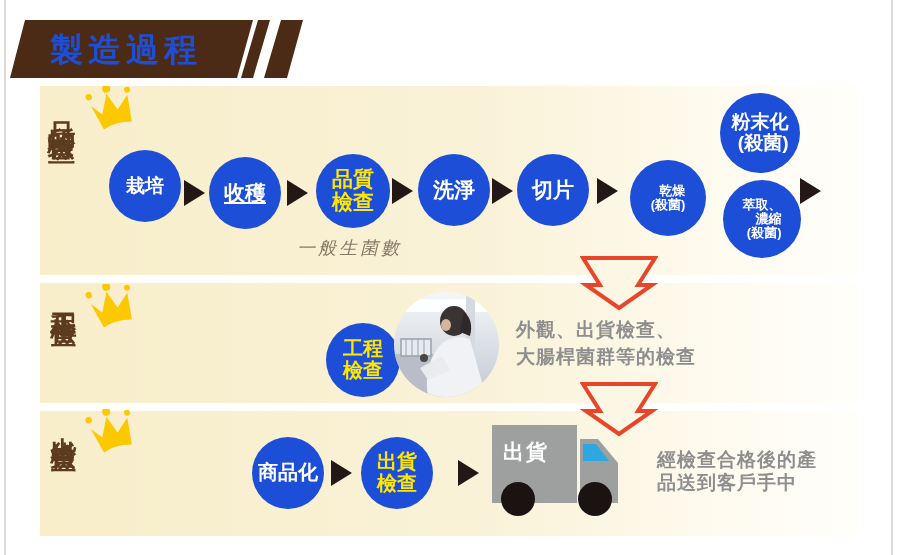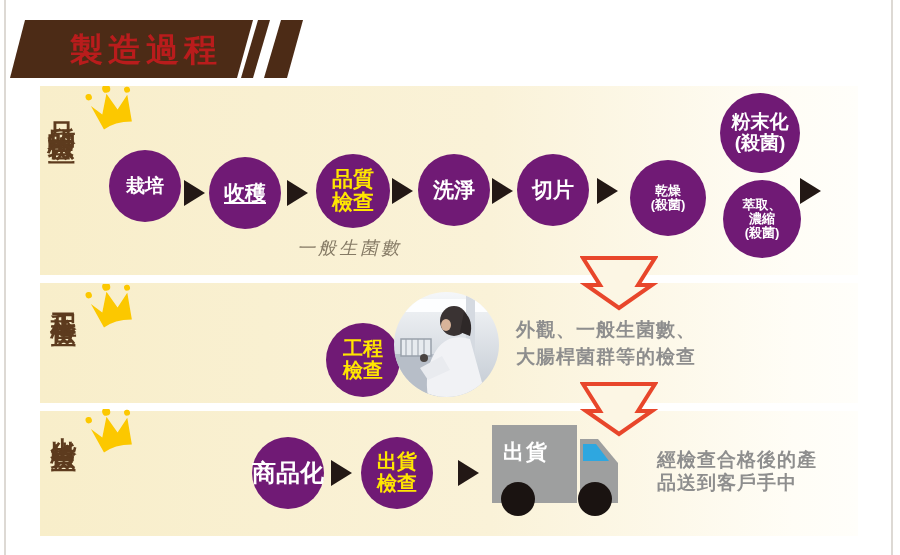--- a/index.html
+++ b/index.html
@@ -2,35 +2,35 @@
 <html><head>
 <meta charset="utf-8">
 <style>
   html,body{margin:0;padding:0;background:#fff;}
   .stage{position:relative;width:900px;height:555px;background:#fff;overflow:hidden;
          font-family:"Liberation Sans",sans-serif;}
   .vline{position:absolute;top:0;width:2px;height:555px;background:#ddd9d4;}
   .vline.left{left:4px;} .vline.right{left:891px;}
 
   .banner-svg{position:absolute;left:0;top:18px;}
-  .banner-title{position:absolute;left:50px;top:28px;width:172px;text-align:right;
-    color:#b91c1c;font-size:33px;font-weight:bold;letter-spacing:5px;white-space:nowrap;}
+  .banner-title{position:absolute;left:50px;top:28px;width:172px;text-align:left;
+    color:#1d4ed8;font-size:33px;font-weight:bold;letter-spacing:5px;white-space:nowrap;}
 
   .panel{position:absolute;left:40px;width:818px;
     background:linear-gradient(to right,#f8eeca 0%,#faf2d8 55%,#fffdf6 92%,#fffefa 100%);}
   .panel.p1{top:86px;height:189px;}
   .panel.p2{top:283px;height:120px;}
   .panel.p3{top:411px;height:125px;}
 
   .vlabel{position:absolute;writing-mode:vertical-rl;text-orientation:upright;
     color:#5d3b1e;font-size:28px;letter-spacing:5px;line-height:1;font-weight:bold;}
   .crown{position:absolute;width:56px;height:50px;}
 
-  .circle{position:absolute;border-radius:50%;background:#701a75;color:#fff;
-    display:flex;align-items:center;justify-content:center;text-align:center;
+  .circle{position:absolute;border-radius:50%;background:#1d4ed8;color:#fff;
+    display:flex;align-items:center;justify-content:center;text-align:right;
     font-weight:bold;white-space:pre-line;line-height:1.08;}
   .circle.yellow{color:#ffe600;}
 
   .tri{position:absolute;width:0;height:0;border-left:21px solid #231815;
     border-top:13px solid transparent;border-bottom:13px solid transparent;}
 
   .note{position:absolute;left:297px;top:236px;color:#857a65;font-size:18px;
     letter-spacing:3px;font-family:"DejaVu Serif","Liberation Serif",serif;font-style:italic;}
 
   .desc{position:absolute;color:#8e8e8e;font-size:19px;font-weight:bold;
@@ -134,38 +134,38 @@
         <line x1="30" y1="47" x2="30" y2="64" stroke="#99a1ab"></line>
       <path d="M40,62 Q52,40 76,47 L92,105 L34,105 Q30,80 40,62" fill="#f1f2f5"></path>
       <path d="M48,64 L26,76 L34,88 L56,78 Z" fill="#e9ebef"></path>
       <ellipse cx="60" cy="29" rx="14" ry="15" fill="#3a3333"></ellipse>
       <path d="M70,20 Q80,28 76,44 L66,40 Z" fill="#2e2828"></path>
       <ellipse cx="52" cy="33" rx="5" ry="6" fill="#d8b49a"></ellipse>
       <circle cx="30" cy="66" r="4" fill="#4a4442"></circle>
     </g>
   </svg>
 
-  <div class="desc d2">外觀、一般生菌數、
+  <div class="desc d2">外觀、出貨檢查、
 大腸桿菌群等的檢查</div>
 
   <svg class="redarrow" style="left:580px;top:381px;" viewBox="0 0 78 56">
     <path d="M3,3 L75,3 L58,30 L72,30 L39,53 L6,30 L20,30 Z" fill="#fcf6e4" stroke="#e8462b" stroke-width="4" stroke-linejoin="miter"></path>
   </svg>
 
   <div class="vlabel" style="left:51px;top:417px;font-size:26px;letter-spacing:3px;">出貨檢查</div>
   <svg class="crown" style="left:84px;top:409px;" viewBox="0 0 56 50">
     <g transform="rotate(-14 28 26)" fill="#fcc800">
       <path d="M9,15 L16,41 Q28,36 45,40 L47,13 L34,25 L27,7 L18,26 Z"></path>
       <circle cx="9" cy="6" r="3.2"></circle>
         <circle cx="28" cy="2" r="4"></circle>
         <circle cx="48" cy="8" r="3"></circle>
     </g>
   </svg>
 
-  <div class="circle" style="left:252px;top:437px;width:72px;height:72px;font-size:24px;">商品化</div>
+  <div class="circle" style="left:252px;top:437px;width:72px;height:72px;font-size:20px;">商品化</div>
   <div class="tri" style="left:331px;top:460px;"></div>
   <div class="circle yellow" style="left:361px;top:437px;width:72px;height:72px;font-size:20px;">出貨
 檢查</div>
   <div class="tri" style="left:458px;top:460px;"></div>
 
   <svg class="truck" viewBox="0 0 128 94">
     <rect x="0" y="2" width="85" height="78" fill="#9e9f9f"></rect>
     <path d="M88,16 L106,16 L126,40 L126,80 L88,80 Z" fill="#9e9f9f"></path>
     <path d="M91,21 L104,21 L117,38 L91,38 Z" fill="#2ea7e0"></path>
     <circle cx="26" cy="76" r="17" fill="#1a1311"></circle>

